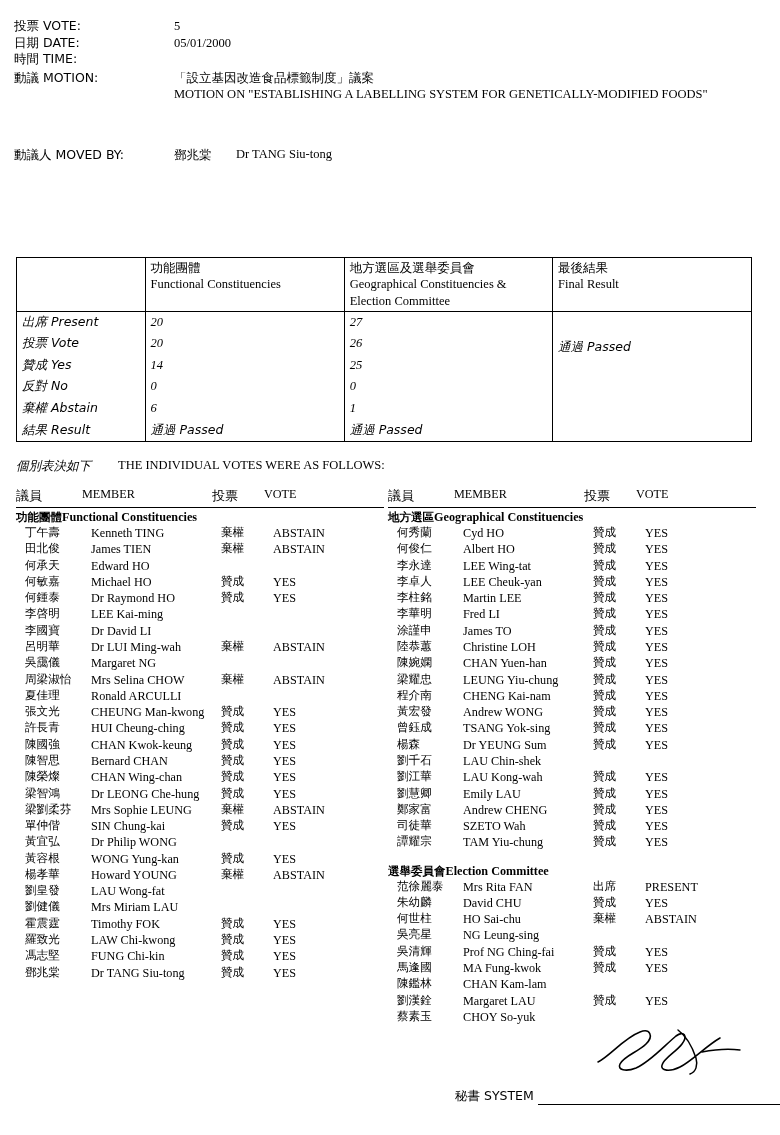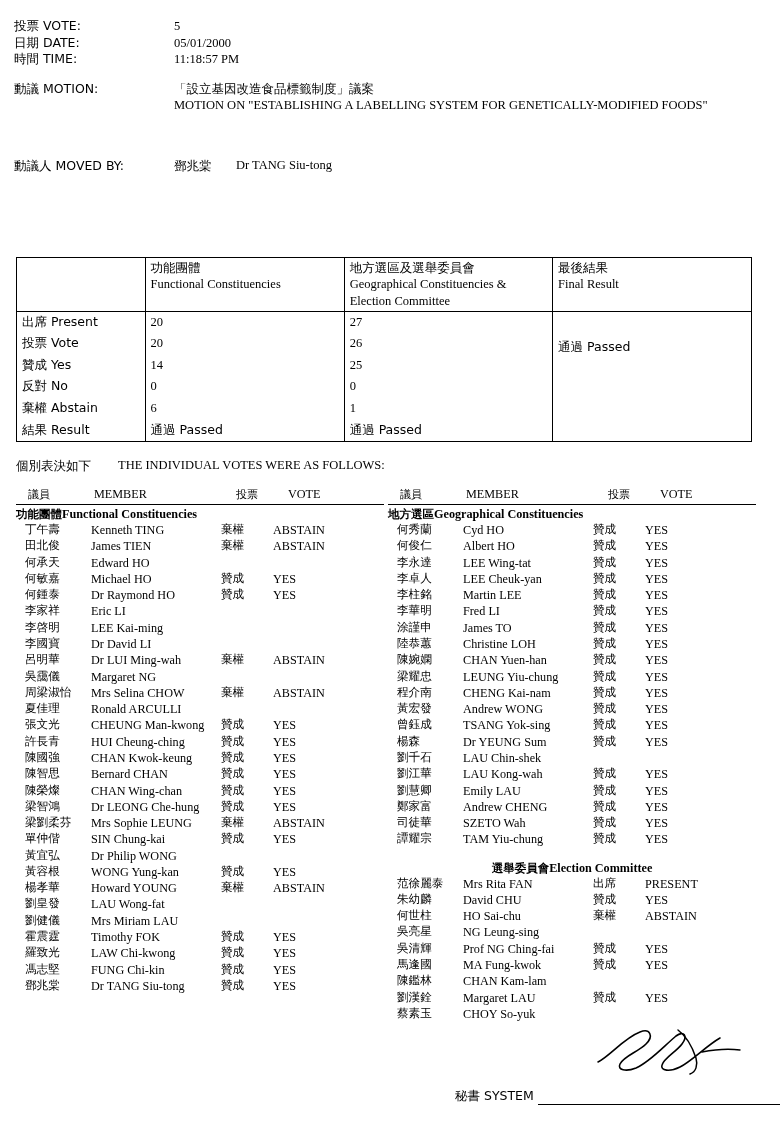--- a/index.html
+++ b/index.html
@@ -41,21 +41,21 @@
     white-space: nowrap;
   }
   .hdr-value {
     flex: 1 1 auto;
   }
   .cjk {
     font-family: "DejaVu Sans", "Liberation Sans", sans-serif;
     font-size: 12.5px;
   }
   .motion-block {
-    margin-top: 13px;
+    margin-top: 2px;
     display: flex;
     align-items: flex-start;
   }
   .motion-text {
     flex: 1 1 auto;
     line-height: 1.34;
     max-width: 565px;
   }
   .moved-block {
     margin-top: 44px;
@@ -89,32 +89,33 @@
   .summary .c2 { width: 208px; }
   .summary .c3 { width: 200px; }
   .summary .head-cell { height: 44px; line-height: 1.3; }
   .sbody td {
     padding: 0;
     vertical-align: top;
   }
   .sbody .inner {
     padding: 2px 5px 3px 5px;
     line-height: 1.325;
+    font-style: italic;
   }
   .indent1 { padding-left: 26px; }
 
   
   .ind-title {
     position: absolute;
     left: 16px;
     top: 458px;
     width: 740px;
     display: flex;
   }
-  .ind-title .t-cjk { width: 102px; flex: 0 0 102px; }
+  .ind-title .t-cjk { width: 102px; flex: 0 0 102px; font-style: italic; }
 
   .votes {
     position: absolute;
     left: 16px;
     top: 487px;
     width: 740px;
     display: flex;
     font-size: 12.2px;
   }
   .col {
@@ -139,21 +140,21 @@
     display: flex;
     line-height: 1.335;
     margin-left: 9px;
   }
   .c-name  { width: 66px;  flex: 0 0 66px; font-family: "DejaVu Sans","Liberation Sans",sans-serif; font-size: 11.6px;}
   .c-member{ width: 130px; flex: 0 0 130px; }
   .c-vcjk  { width: 52px;  flex: 0 0 52px; font-family: "DejaVu Sans","Liberation Sans",sans-serif; font-size: 11.6px;}
   .c-ven   { flex: 1 1 auto; }
 
   .hdr-line .c-name,
-  .hdr-line .c-vcjk { font-family: "DejaVu Sans","Liberation Sans",sans-serif; font-size: 11px; margin-left: 12px; }
+  .hdr-line .c-vcjk { font-family: "DejaVu Sans","Liberation Sans",sans-serif; font-size: 13px; }
 
   
   .sig {
     position: absolute;
     left: 580px;
     top: 1022px;
     width: 170px;
     height: 60px;
   }
   .clerk {
@@ -180,21 +181,20 @@
     <div class="hdr-row">
       <div class="hdr-label cjk">投票 VOTE:</div>
       <div class="hdr-value">5</div>
     </div>
     <div class="hdr-row">
       <div class="hdr-label cjk">日期 DATE:</div>
       <div class="hdr-value">05/01/2000</div>
     </div>
     <div class="hdr-row">
       <div class="hdr-label cjk">時間 TIME:</div>
-      <div class="hdr-value">11:18:57 PM</div>
     </div>
 
     <div class="motion-block">
       <div class="hdr-label cjk">動議 MOTION:</div>
       <div class="motion-text">
         <div class="cjk">「設立基因改造食品標籤制度」議案</div>
         <div>MOTION ON "ESTABLISHING A LABELLING SYSTEM FOR GENETICALLY-MODIFIED FOODS"</div>
       </div>
     </div>
 
@@ -301,26 +301,20 @@
             <div class="c-vcjk">贊成</div>
             <div class="c-ven">YES</div>
           </div>
           <div class="vrow">
             <div class="c-name">何鍾泰</div>
             <div class="c-member">Dr Raymond HO</div>
             <div class="c-vcjk">贊成</div>
             <div class="c-ven">YES</div>
           </div>
           <div class="vrow">
-            <div class="c-name">李家祥</div>
-            <div class="c-member">Eric LI</div>
-            <div class="c-vcjk"></div>
-            <div class="c-ven"></div>
-          </div>
-          <div class="vrow">
             <div class="c-name">李啓明</div>
             <div class="c-member">LEE Kai-ming</div>
             <div class="c-vcjk"></div>
             <div class="c-ven"></div>
           </div>
           <div class="vrow">
             <div class="c-name">李國寶</div>
             <div class="c-member">Dr David LI</div>
             <div class="c-vcjk"></div>
             <div class="c-ven"></div>
@@ -579,21 +573,21 @@
             <div class="c-vcjk">贊成</div>
             <div class="c-ven">YES</div>
           </div>
           <div class="vrow">
             <div class="c-name">譚耀宗</div>
             <div class="c-member">TAM Yiu-chung</div>
             <div class="c-vcjk">贊成</div>
             <div class="c-ven">YES</div>
           </div>
         </div>
-      <div class="grp" style="padding-top:13px;text-align:center;">
+      <div class="grp" style="padding-top:13px;">
         <span>選舉委員會</span><span class="en">Election Committee</span>
       </div>
       <div id="election-rows">
           <div class="vrow">
             <div class="c-name">范徐麗泰</div>
             <div class="c-member">Mrs Rita FAN</div>
             <div class="c-vcjk">出席</div>
             <div class="c-ven">PRESENT</div>
           </div>
           <div class="vrow">

